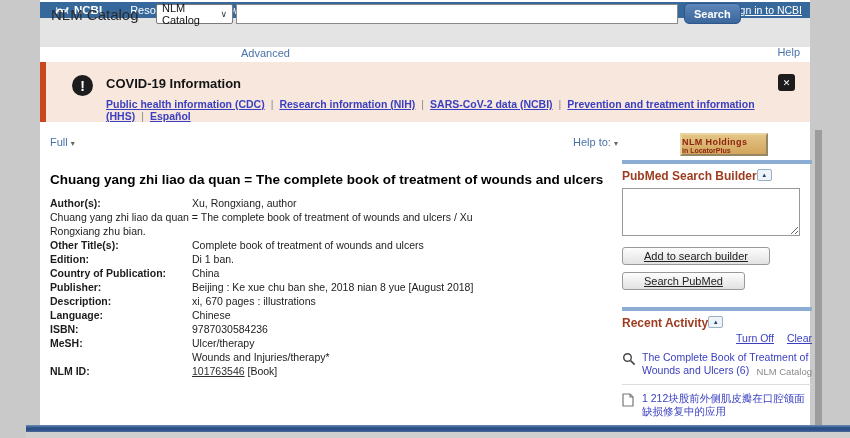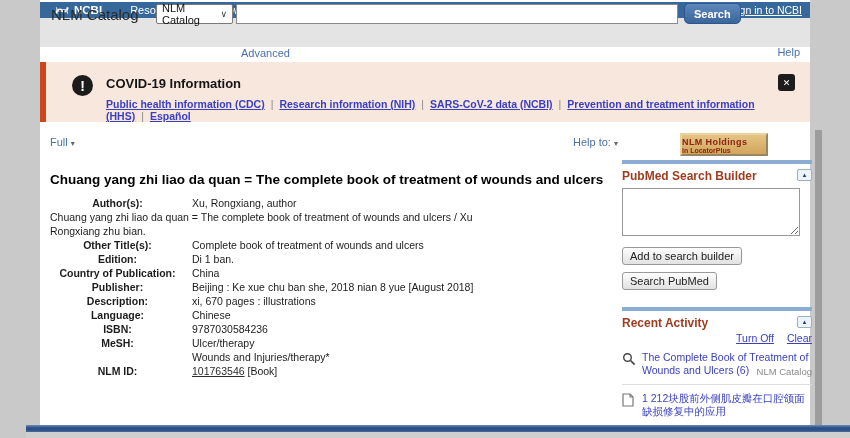--- a/index.html
+++ b/index.html
@@ -53,35 +53,35 @@
   .holdings { position:absolute; left:640px; top:133px; width:88px; height:23px;
               background:linear-gradient(#e4c485,#d2a55c); border:2px outset #e9d3a0;
               color:#8c2512; text-align:left; cursor:pointer; line-height:1; padding-top:3px; }
   .holdings .l1 { font-size:9px; font-weight:bold; letter-spacing:.4px; }
   .holdings .l2 { font-size:7px; font-weight:bold; }
 
   
   .record { position:absolute; left:10px; top:172px; width:572px; }
   .record h1 { font-size:13.5px; font-weight:bold; color:#000; margin-bottom:9px; }
   .frow { display:flex; font-size:10.5px; line-height:14px; color:#1c1c1c; }
-  .flabel { width:142px; min-width:142px; text-align:center; font-weight:bold; padding-right:7px; }
+  .flabel { width:142px; min-width:142px; text-align:left; font-weight:bold; padding-right:7px; }
   .fvalue { width:423px; }
   .nlmid-link { color:#2c2c2c; text-decoration:underline; cursor:pointer; }
 
   
   .sidebar { position:absolute; left:582px; top:160px; width:190px; }
   .pbar { height:4px; background:#8badd3; margin-bottom:5px; }
-  .phead { display:flex; align-items:flex-start; justify-content:space-between; }
+  .phead { display:flex; align-items:flex-start; }
   .ptitle { font-size:12px; font-weight:bold; color:#9e3c20; }
   .collapse-btn { width:15px; height:12px; border:1px solid #9ab0c4; border-radius:2px; background:#eef3f8;
                   font-size:7px; color:#1f3f77; display:flex; align-items:center; justify-content:center;
                   cursor:pointer; }
   .builder-ta { width:178px; height:48px; border:1px solid #999; margin-top:5px; resize:both; font-size:11px; }
-  .sbtn { display:block; margin-top:7px; font-size:11px; color:#222; padding:2px 7px;
-          background:linear-gradient(#fdfdfd,#e2e2e2); border:1px solid #999; border-radius:3px; cursor:pointer; }
+  .sbtn { display:block; margin-top:7px; font-size:11px; color:#222; padding:2px 21px;
+          background:linear-gradient(#fdfdfd,#e2e2e2); border:1px solid #999; border-radius:3px; cursor:pointer;text-decoration:underline; }
   .recent { margin-top:17px; }
   .ra-links { text-align:right; font-size:10.5px; margin-top:2px; }
   .ra-links a { color:#3a3fc1; text-decoration:underline; margin-left:10px; cursor:pointer; }
   .ra-item { display:flex; gap:5px; padding:7px 0 6px 0; }
   .ra-item + .ra-item { border-top:1px solid #ddd; }
   .ra-ico { width:15px; min-width:15px; padding-top:1px; }
   .ra-body { font-size:10.5px; line-height:13px; }
   .ra-title { color:#3a3fc1; cursor:pointer; }
   .ra-src { color:#8a8a8a; font-size:9.5px; text-align:right; float:right; margin-top:1px; }
   .seemore { text-align:right; font-size:10.5px; color:#3a3fc1; margin-top:9px; padding-right:14px; cursor:pointer; }

